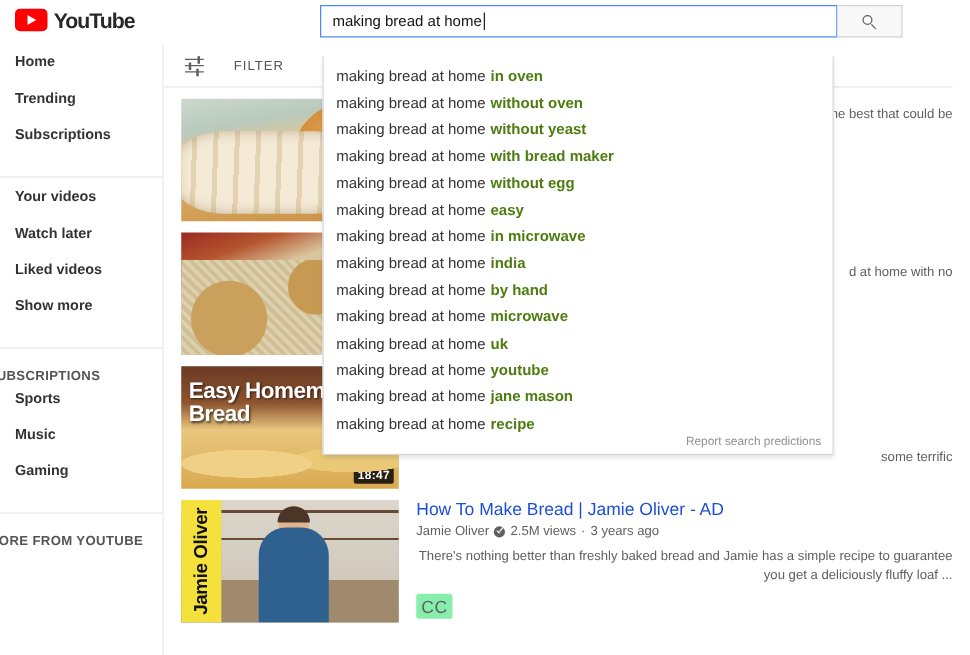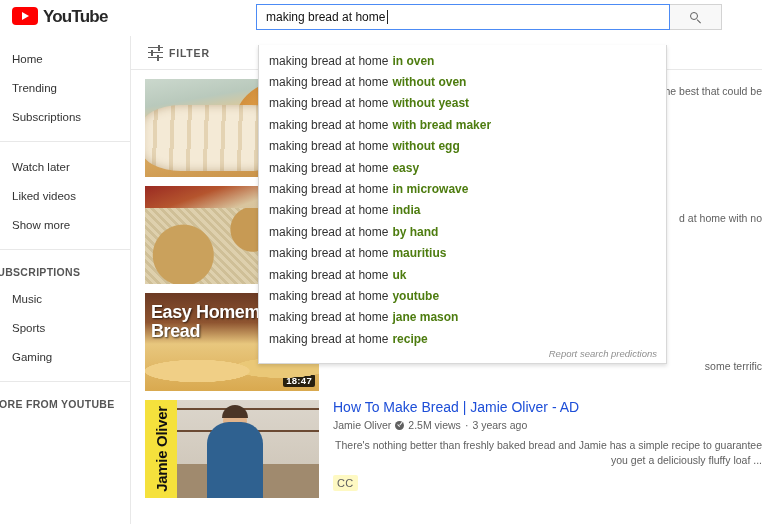--- a/index.html
+++ b/index.html
@@ -70,23 +70,24 @@
     background:#606060; transform:rotate(45deg); transform-origin:left center;
   }
 
   
   .sidebar {
     position:absolute; left:0; top:36px; width:131px; height:488px;
     background:#fff; border-right:1px solid #e8e8e8;
     padding-top:8px; overflow:hidden;
   }
   .nav-item {
-    height:29px; display:flex; align-items:center;
+    height:29px; display:flex; align-items:flex-start;
     padding-left:12px; font-size:11.5px; color:#333;
     white-space:nowrap;
+    font-weight:bold;
   }
   .nav-sep {
     height:1px; background:#e8e8e8; margin:10px 0 10px 0;
   }
   .nav-head {
     height:24px; display:flex; align-items:center;
     padding-left:0px; font-size:10.5px; color:#555;
     font-weight:bold; letter-spacing:0.3px;
     white-space:nowrap; overflow:hidden;
     text-indent:-10px;
@@ -105,22 +106,22 @@
   .tune { width:15px;height:13px; position:relative; }
   .tune .ln { position:absolute; left:0; width:15px; height:1.4px; background:#606060; }
   .tune .ln:nth-child(1){ top:1px; }
   .tune .ln:nth-child(2){ top:6px; }
   .tune .ln:nth-child(3){ top:11px; }
   .tune .kn { position:absolute; width:1.8px; height:6px; background:#606060; }
   .tune .kn.a { left:10px; top:-1.5px; }
   .tune .kn.b { left:3px; top:3.5px; }
   .tune .kn.c { left:9px; top:8.5px; }
   .filter-label {
-    font-size:10.5px; color:#555; font-weight:bold;
-    letter-spacing:0.8px; margin-left:6px;
+    font-size:10.5px; color:#555; font-weight:normal;
+    letter-spacing:0.8px; margin-left:24px;
   }
 
   .results { padding-top:9px; }
   .result {
     display:flex; padding:0 14px 0 14px; margin-bottom:9px;
   }
   .thumb {
     position:relative; width:174px; height:98px;
     flex: 0 0 174px; overflow:hidden; background:#ccc;
   }
@@ -149,21 +150,21 @@
   }
   .verified:before{
     content:""; position:absolute; left:3.4px; top:2.6px;
     width:4.4px;height:1.4px;background:#fff;transform:rotate(-50deg);
   }
   .vdesc {
     font-size:10.5px; color:#606060; line-height:15px; margin-top:7px;text-align:right;
   }
   .badge-cc {
     display:inline-block; margin-top:7px;
-    font-size:11px; color:#606060; background:#fef9c3;
+    font-size:14px; color:#606060; background:#86efac;
     padding:2px 4px; border-radius:2px; letter-spacing:0.4px;
   }
   .badge-feat {
     display:inline-block; margin-top:4px;
     font-size:10px; color:#030303; font-weight:bold; letter-spacing:1px;
   }
 
   
   .suggest {
     position:absolute; left:258px; top:45px;
@@ -176,21 +177,21 @@
     padding-top:5px;
   }
   .sug-item {
     height:21.4px; display:flex; align-items:center;
     padding-left:10px; font-size:12px; color:#333;
     white-space:nowrap; cursor:default;
   }
   .sug-item .b { font-weight:bold; color:#4d7c0f; margin-left:4px; }
   .sug-foot {
     position:absolute; right:9px; bottom:4px;
-    font-size:9.5px; color:#909090; font-style:italic;margin-top:12px;
+    font-size:9.5px; color:#909090; margin-top:12px;
   }
 
   
   .tb1 { background: linear-gradient(170deg,#cbd8cd 0%,#b9c9bc 22%,#e8c98f 40%,#d8a85f 60%,#c78f45 100%); }
   .tb1:after{
     content:""; position:absolute; left:-4px; top:26px; width:150px;height:66px;
     background: repeating-linear-gradient(92deg,#f4ead6 0 13px,#e4d3b3 13px 17px);
     border-radius:40px/22px; box-shadow: 0 0 10px rgba(120,80,30,.35) inset;
   }
   .tb1:before{
@@ -284,37 +285,40 @@
     <div class="nav-item">
         <span>Trending</span>
       </div>
     <div class="nav-item">
         <span>Subscriptions</span>
       </div>
 
     <div class="nav-sep"></div>
 
     <div class="nav-item">
+        <span>Your videos</span>
+      </div>
+    <div class="nav-item">
         <span>Watch later</span>
       </div>
     <div class="nav-item">
         <span>Liked videos</span>
       </div>
     <div class="nav-item">
         <span>Show more</span>
       </div>
 
     <div class="nav-sep"></div>
 
     <div class="nav-head">SUBSCRIPTIONS</div>
     <div class="nav-item">
+        <span>Sports</span>
+      </div>
+    <div class="nav-item">
         <span>Music</span>
-      </div>
-    <div class="nav-item">
-        <span>Sports</span>
       </div>
     <div class="nav-item">
         <span>Gaming</span>
       </div>
 
     <div class="nav-sep"></div>
 
     <div class="nav-head">MORE FROM YOUTUBE</div>
   </div>
 
@@ -421,21 +425,21 @@
         <div class="sug-item">
           <span>making bread at home</span>
           <span class="b">india</span>
         </div>
         <div class="sug-item">
           <span>making bread at home</span>
           <span class="b">by hand</span>
         </div>
         <div class="sug-item">
           <span>making bread at home</span>
-          <span class="b">mauritius</span>
+          <span class="b">microwave</span>
         </div>
         <div class="sug-item">
           <span>making bread at home</span>
           <span class="b">uk</span>
         </div>
         <div class="sug-item">
           <span>making bread at home</span>
           <span class="b">youtube</span>
         </div>
         <div class="sug-item">

